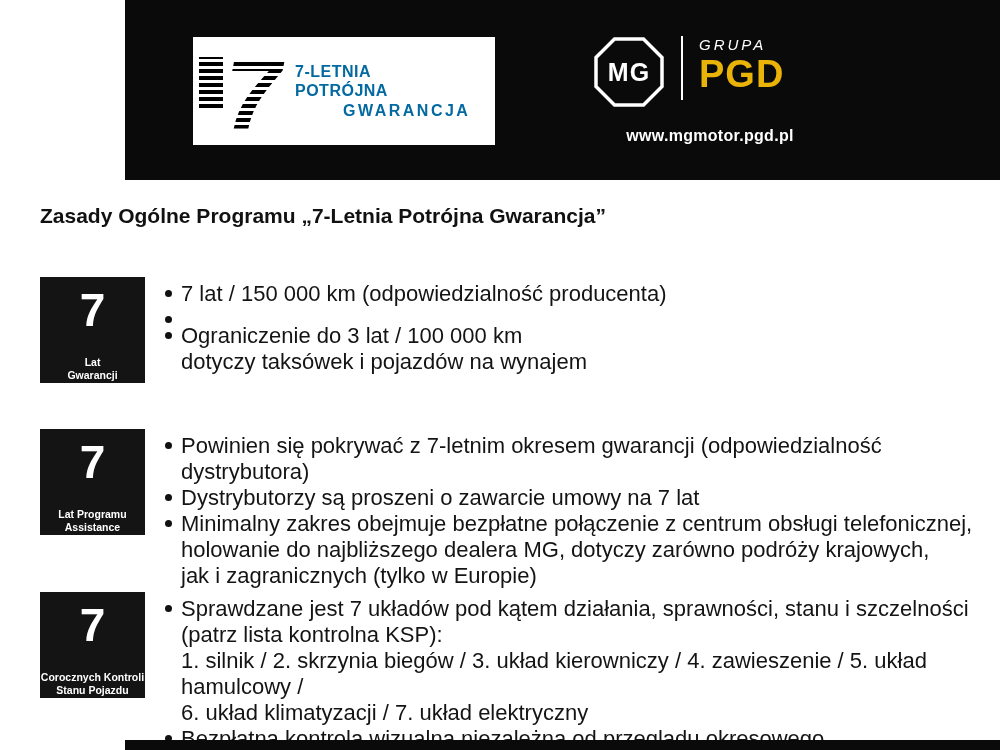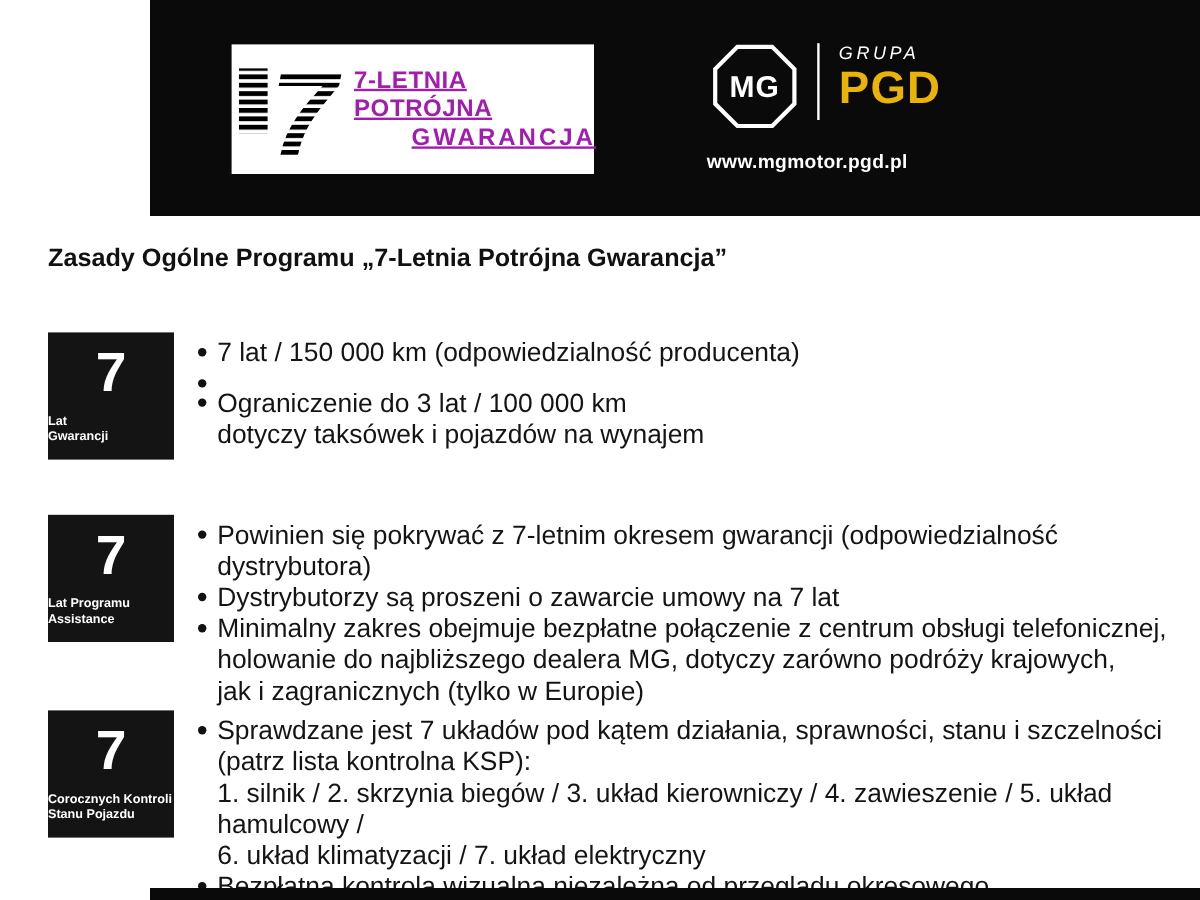--- a/index.html
+++ b/index.html
@@ -9,44 +9,44 @@
   }
 
   
   .top-band{position:absolute;left:125px;top:0;width:875px;height:180px;background:#0a0a0a;}
 
   .logo-box{
     position:absolute;left:68px;top:37px;width:302px;height:108px;background:#ffffff;
     display:flex;align-items:center;box-sizing:border-box;padding:0 8px 0 6px;
   }
   .seven-svg{flex:none;display:block;}
-  .logo-text{margin-left:4px;font-weight:700;font-size:20px;line-height:1.2;color:#a21caf;letter-spacing:0.5px;text-decoration:underline;}
+  .logo-text{margin-left:4px;font-weight:700;font-size:16px;line-height:1.2;color:#0369a1;letter-spacing:0.5px;}
   .logo-text .l3{letter-spacing:2.5px;margin-left:48px;}
 
   .mg-area{position:absolute;left:468px;top:36px;display:flex;align-items:flex-start;gap:16px;}
   .sep{width:2px;height:64px;background:#ffffff;}
   .group-logo{display:flex;flex-direction:column;align-items:flex-start;}
   .grupa{color:#fff;font-style:italic;font-weight:400;font-size:15px;letter-spacing:3px;}
   .pgd{color:#eab308;font-weight:700;font-size:38px;letter-spacing:1px;line-height:1;margin-top:2px;}
 
   .website{
-    position:absolute;left:464px;top:127px;width:270px;text-align:left;
+    position:absolute;left:450px;top:127px;width:270px;text-align:center;
     color:#fff;font-weight:700;font-size:16px;letter-spacing:0.3px;
   }
 
   
   .title{position:absolute;left:40px;top:204px;width:930px;margin:0;font-size:21px;font-weight:700;color:#111;}
 
   .sec{position:absolute;left:40px;display:flex;gap:20px;}
   .sec1{top:277px;} .sec2{top:429px;} .sec3{top:592px;}
 
   .badge{width:105px;height:106px;background:#141414;color:#fff;position:relative;flex:none;}
   .badge-number{text-align:center;font-size:46px;font-weight:700;margin-top:10px;line-height:1;}
   .badge-caption{
-    position:absolute;bottom:11px;left:0;right:0;text-align:left;
+    position:absolute;bottom:0;left:0;right:0;text-align:center;
     font-size:10.5px;font-weight:700;line-height:1.3;white-space:pre-line;
   }
 
   .bullets{padding-top:4px;max-width:835px;}
   .bullet{display:flex;}
   .dot{width:7px;height:7px;border-radius:50%;background:#111;margin:9px 9px 0 0;flex:none;}
   .bullet-text{font-size:22px;line-height:26px;color:#141414;white-space:pre-line;}
 
   .bottom-bar{position:absolute;left:125px;bottom:0;width:875px;height:10px;background:#0a0a0a;}
 </style>

